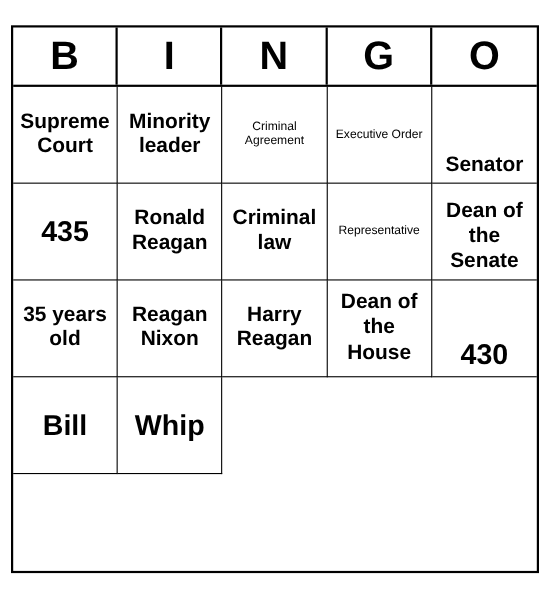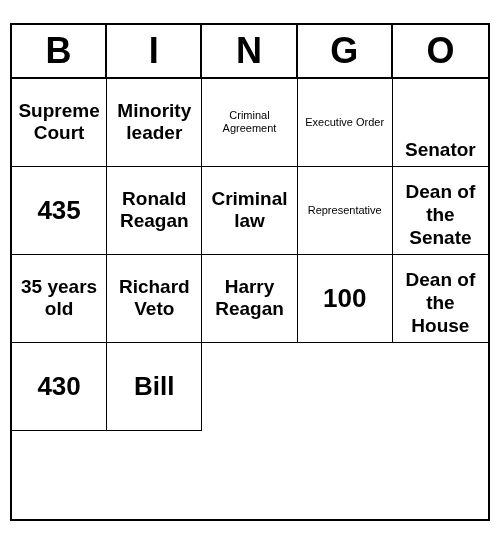--- a/index.html
+++ b/index.html
@@ -123,31 +123,31 @@
       <div class="bingo-cell">
         <span class="cell-text-small">Representative</span>
       </div>
       <div class="bingo-cell">
         <span class="cell-text-medium">Dean of the Senate</span>
       </div>
       <div class="bingo-cell">
         <span class="cell-text-medium">35 years old</span>
       </div>
       <div class="bingo-cell">
-        <span class="cell-text-medium">Richard Veto</span>
+        <span class="cell-text-medium">Reagan Nixon</span>
       </div>
       <div class="bingo-cell">
         <span class="cell-text-medium">Harry Reagan</span>
-      </div>
-      <div class="bingo-cell">
-        <span class="cell-text-large">100</span>
       </div>
       <div class="bingo-cell">
         <span class="cell-text-medium">Dean of the House</span>
       </div>
       <div class="bingo-cell">
         <span class="cell-text-large">430</span>
       </div>
       <div class="bingo-cell">
         <span class="cell-text-large">Bill</span>
       </div>
+      <div class="bingo-cell">
+        <span class="cell-text-large">Whip</span>
+      </div>
     </div>
 </div>
 
 </body></html>

